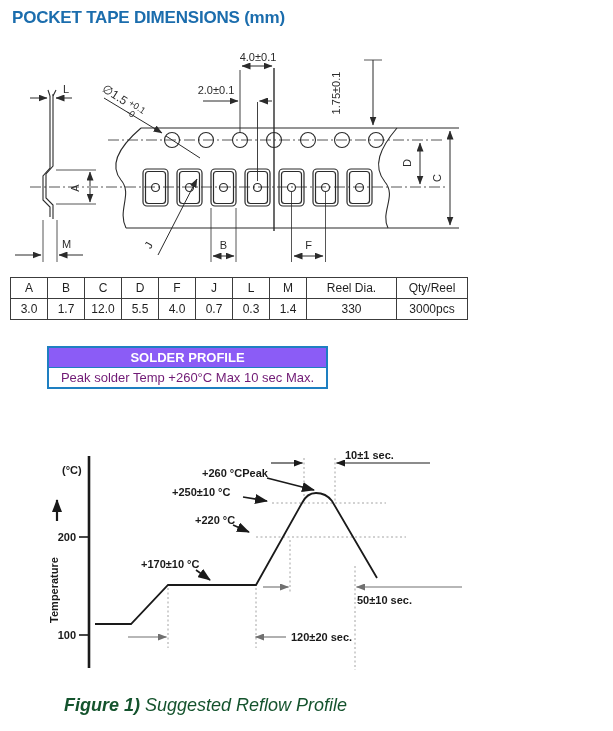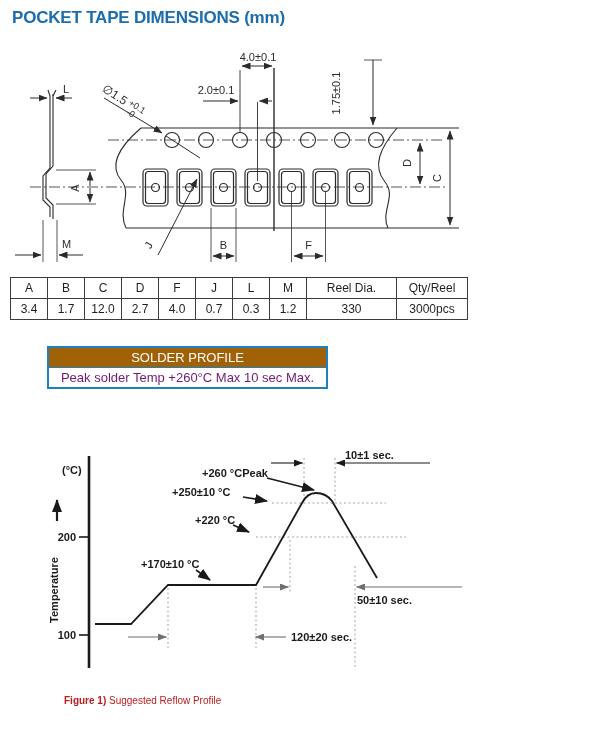--- a/index.html
+++ b/index.html
@@ -9,23 +9,23 @@
          color:#1B6DAD;letter-spacing:-0.2px;}
   svg text{font-family:"Liberation Sans",sans-serif;}
   
   #dimtable{position:absolute;left:10px;top:277px;border-collapse:collapse;table-layout:fixed;}
   #dimtable td{border:1.5px solid #3c3c3c;text-align:center;vertical-align:middle;
                font-size:12px;color:#1f1f1f;height:20px;padding:0;}
   
   #soldertable{position:absolute;left:47px;top:346px;width:281px;border-collapse:collapse;table-layout:fixed;}
   #soldertable td{border:1.5px solid #1E7FC1;text-align:center;vertical-align:middle;
                   font-size:13px;color:#701a75;height:17px;padding:1px 0;}
-  #soldertable td.hdr{background:#a16207;color:#ffffff;font-weight:normal;}
+  #soldertable td.hdr{background:#8b5cf6;color:#ffffff;font-weight:bold;}
   #soldertable{border:2px solid #1E7FC1;}
-  #figcaption{position:absolute;left:64px;top:695px;font-size:10px;color:#b91c1c;}
+  #figcaption{position:absolute;left:64px;top:695px;font-size:18px;color:#14532d;font-style:italic;}
   #figcaption .b{font-weight:bold;}
   .abs{position:absolute;}
 </style>
 </head>
 <body>
 
 <div id="page">
 
   <div id="title">POCKET TAPE DIMENSIONS (mm)</div>
 
@@ -185,28 +185,28 @@
       <td>C</td>
       <td>D</td>
       <td>F</td>
       <td>J</td>
       <td>L</td>
       <td>M</td>
       <td>Reel Dia.</td>
       <td>Qty/Reel</td>
     </tr>
     <tr>
-      <td>3.4</td>
+      <td>3.0</td>
       <td>1.7</td>
       <td>12.0</td>
-      <td>2.7</td>
+      <td>5.5</td>
       <td>4.0</td>
       <td>0.7</td>
       <td>0.3</td>
-      <td>1.2</td>
+      <td>1.4</td>
       <td>330</td>
       <td>3000pcs</td>
     </tr>
   </tbody>
     </table>
 
   <table id="soldertable">
     <tbody>
         <tr>
           <td class="hdr">SOLDER PROFILE</td>

